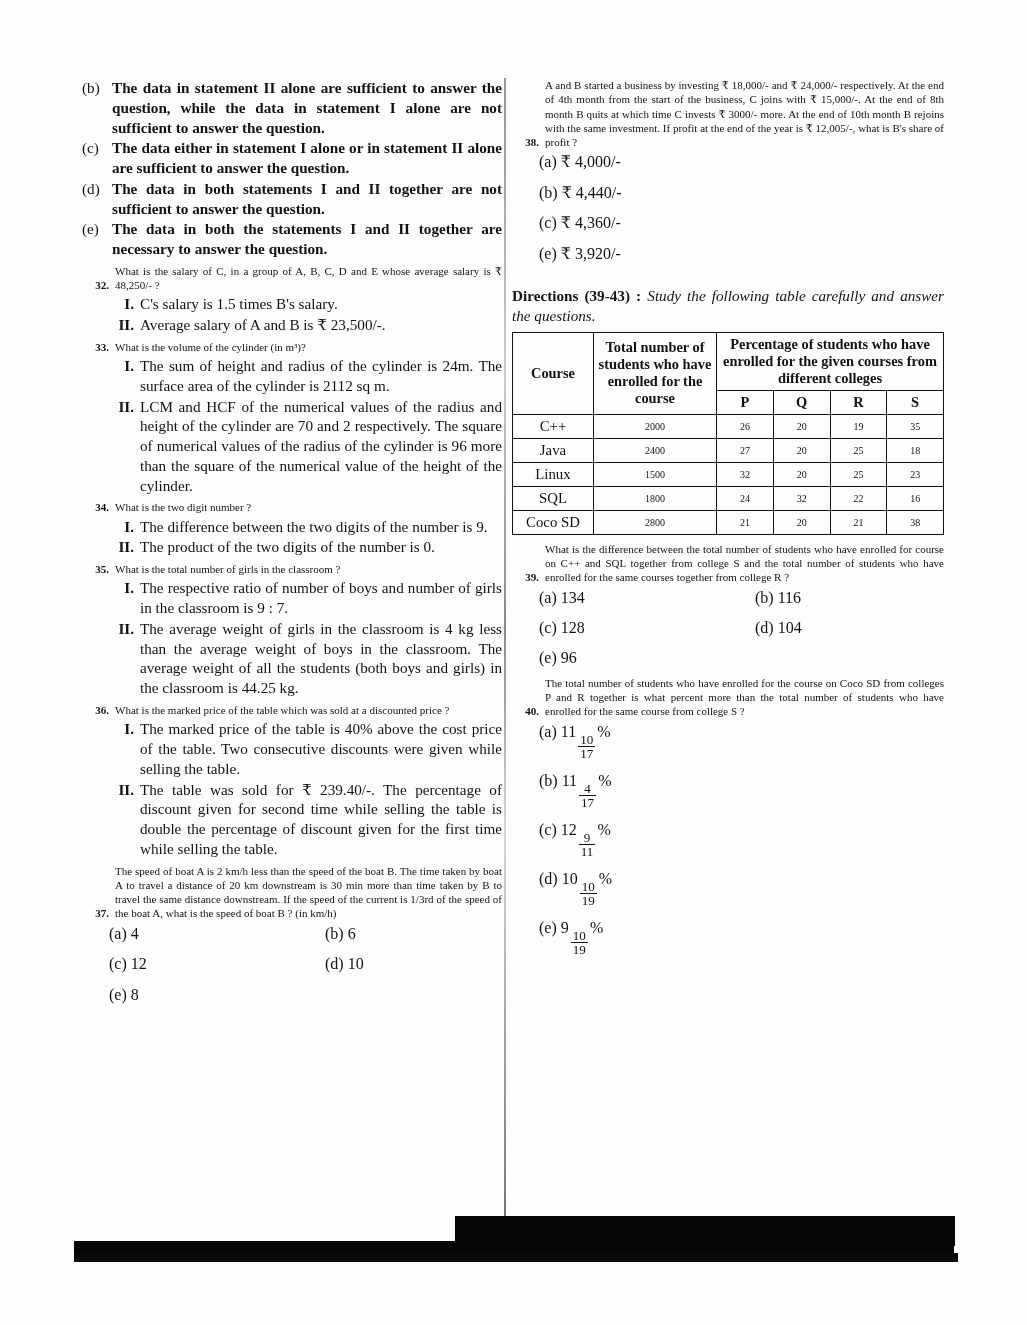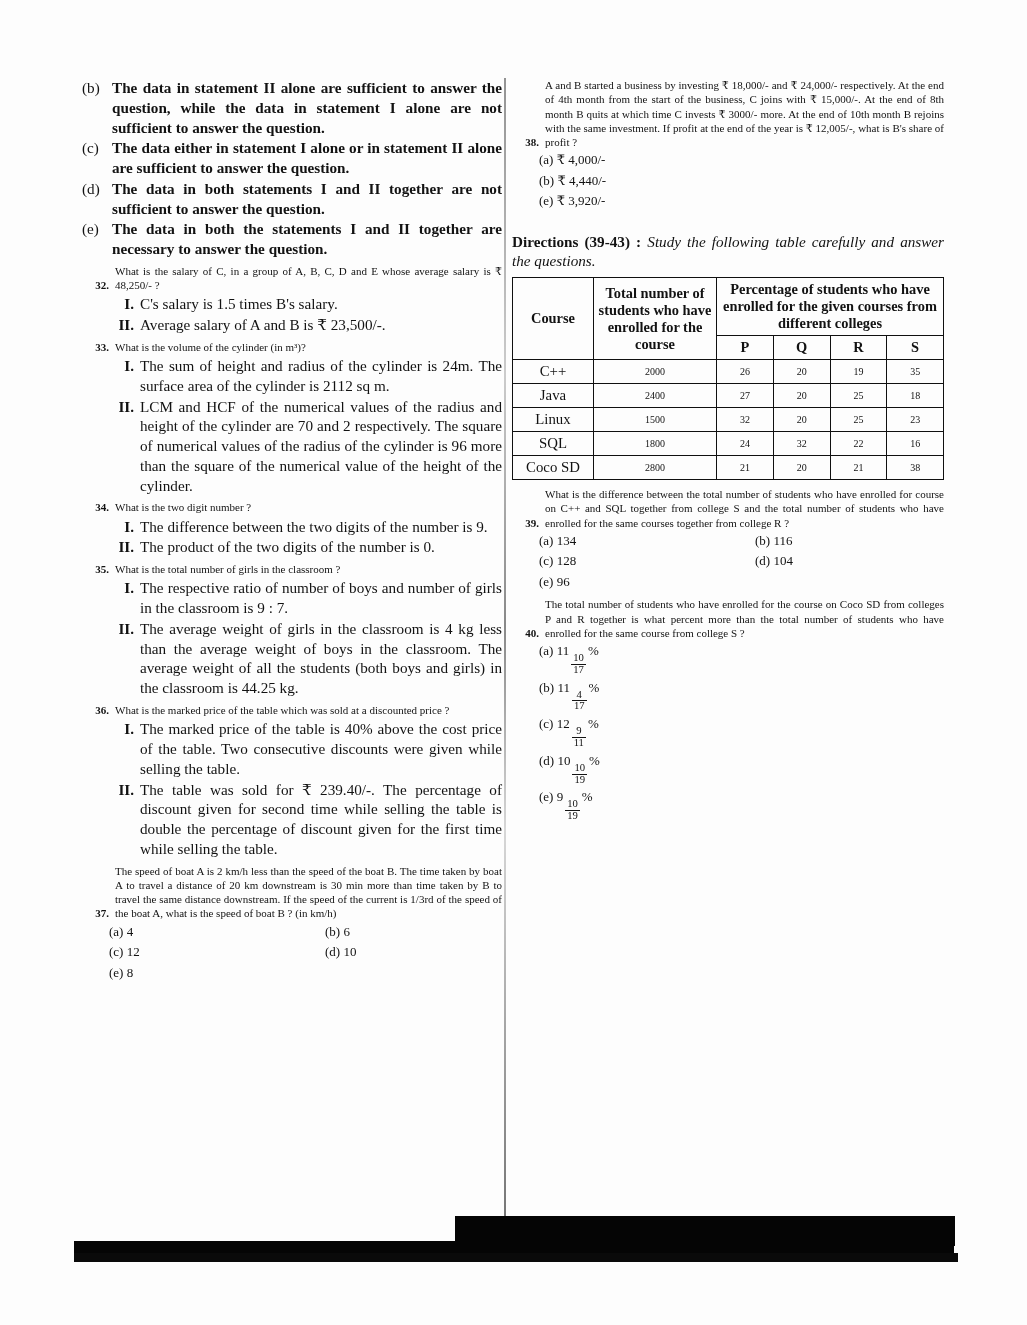--- a/index.html
+++ b/index.html
@@ -117,22 +117,22 @@
     text-align: justify;
     text-justify: inter-word;
   }
 
   
   .choices {
     margin-left: 27px;
     margin-top: 2px;
     display: grid;
     grid-template-columns: 216px auto;
-    row-gap: 3px;
-    font-size: 13px;
+    row-gap: 9px;
+    font-size: 16px;
     line-height: 1.34;
   }
   .choices.single { grid-template-columns: 1fr; }
   .choice { white-space: nowrap; }
 
   
   .frac {
     display: inline-flex;
     flex-direction: column;
     vertical-align: -0.55em;
@@ -339,20 +339,21 @@
     <div class="col col-right">
 
       <div>
         <div class="q">
           <div class="q-num">38.</div>
           <div class="q-body">A and B started a business by investing ₹ 18,000/- and ₹ 24,000/- respectively. At the end of 4th month from the start of the business, C joins with ₹ 15,000/-. At the end of 8th month B quits at which time C invests ₹ 3000/- more. At the end of 10th month B rejoins with the same investment. If profit at the end of the year is ₹ 12,005/-, what is B's share of profit ?</div>
         </div>
         <div class="choices single" id="q38-choices">
             <div class="choice">(a) ₹ 4,000/-</div>
             <div class="choice">(b) ₹ 4,440/-</div>
+            <div class="choice">(c) ₹ 4,360/-</div>
             <div class="choice">(e) ₹ 3,920/-</div>
           </div>
       </div>
 
       <div class="directions">
         <b>Directions (39-43) :</b>
         <i>Study the following table carefully and answer the questions.</i>
       </div>
 
       <table class="dtable">

